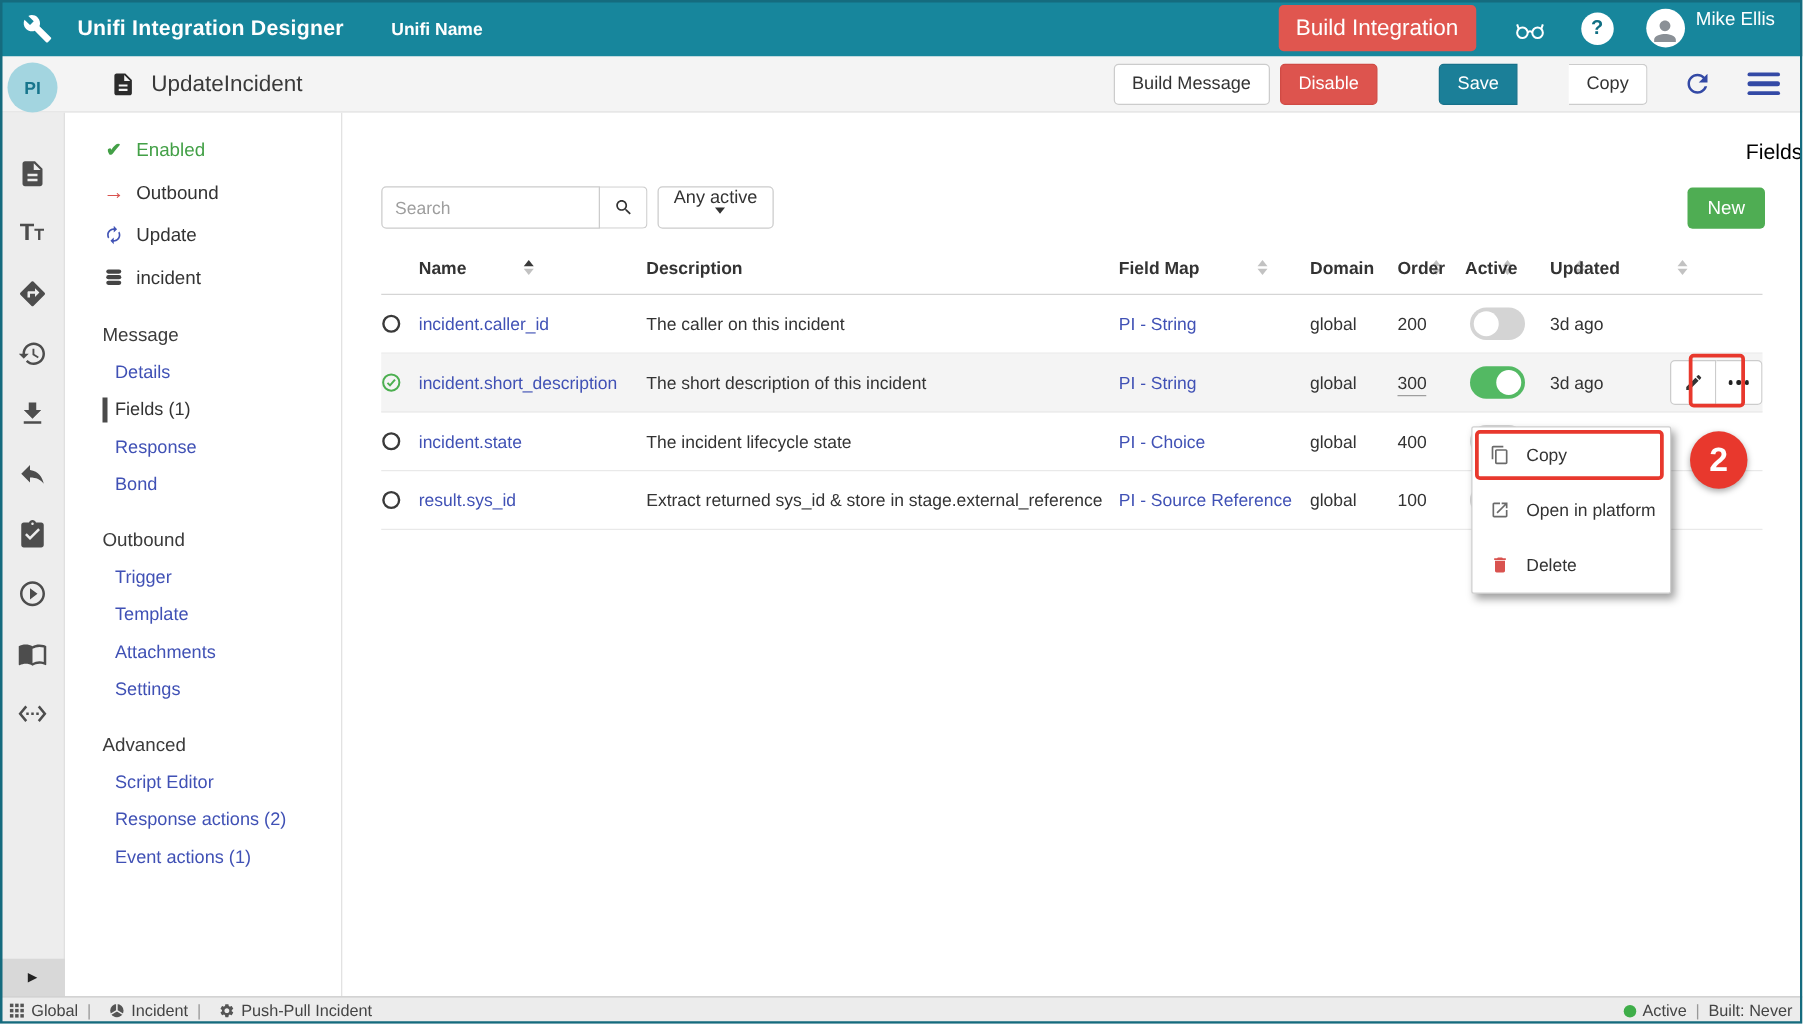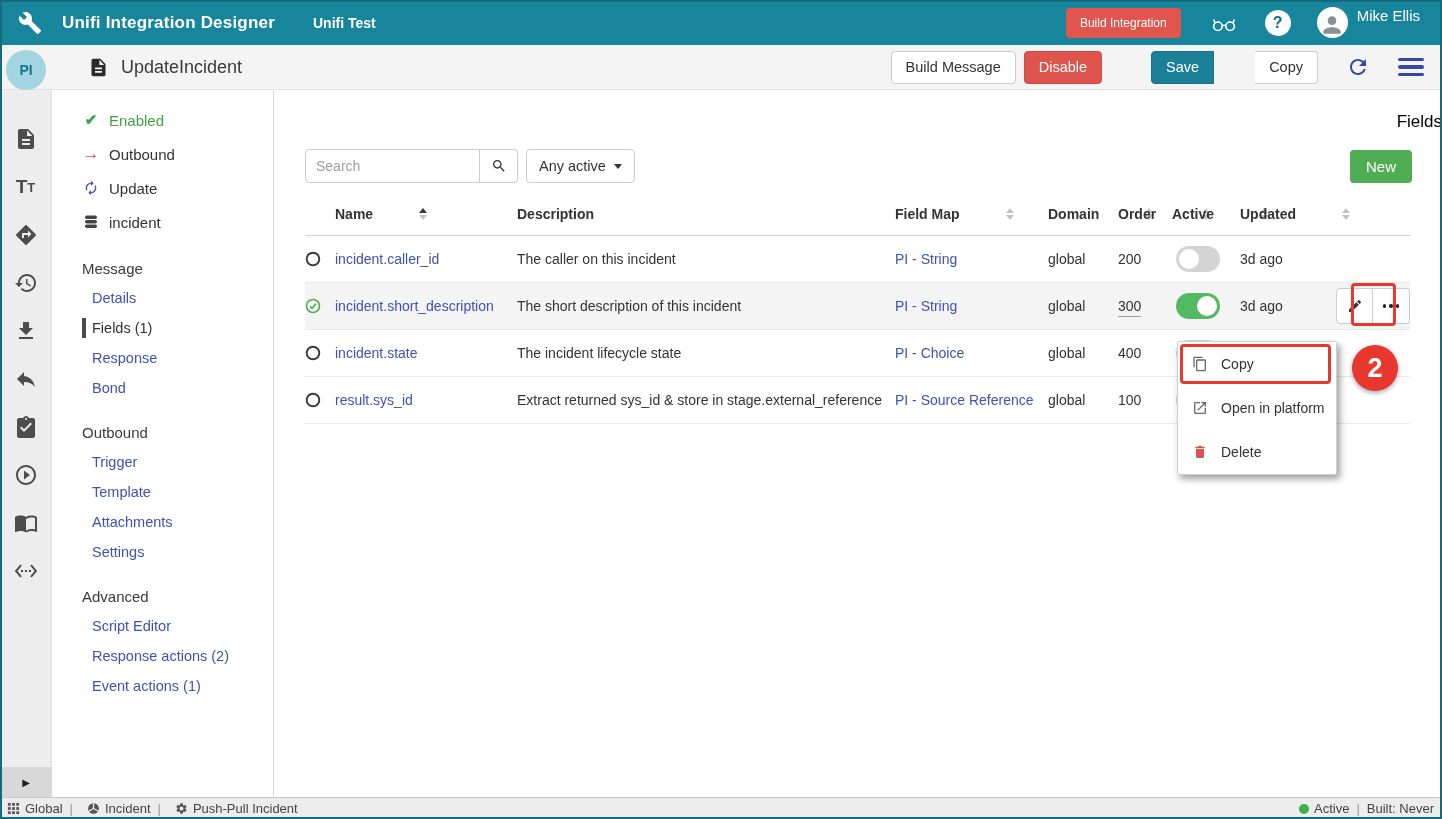--- a/index.html
+++ b/index.html
@@ -12,21 +12,21 @@
   .frame { position:absolute; inset:0; border:2px solid #156b7e; z-index:300; pointer-events:none; }
 
   
   .topbar { position:absolute; top:0; left:0; width:1442px; height:45px;
     background:#17869c; display:flex; align-items:center; color:#fff; z-index:20; }
   .topbar .wrench { width:24px; height:24px; margin-left:18px; }
   .topbar .app-title { font-size:17px; font-weight:700; margin-left:20px; letter-spacing:.2px; }
   .topbar .env { font-size:14px; font-weight:600; margin-left:38px; }
   .topbar .spacer { flex:1; }
   .btn-build-integration { background:#e0564f; color:#fff; border:none; border-radius:4px;
-    font-size:12px; padding:8px 14px; font-family:inherit; cursor:pointer; }
+    font-size:18px; padding:8px 14px; font-family:inherit; cursor:pointer; }
   .topbar .glasses { width:34px; height:26px; margin-left:26px; }
   .help-circle { width:26px; height:26px; border-radius:50%; background:#fff; color:#0f6e83;
     display:flex; align-items:center; justify-content:center; font-weight:700; font-size:16px; margin-left:24px; cursor:pointer; }
   .user { display:flex; align-items:flex-start; margin-left:26px; margin-right:22px; cursor:pointer; }
   .user .avatar { width:31px; height:31px; border-radius:50%; background:#fff; display:flex; align-items:flex-end; justify-content:center; overflow:hidden; }
   .user .name { font-size:15px; margin-left:9px; }
 
   
   .headerbar { position:absolute; top:45px; left:0; width:1442px; height:45px;
     background:#f4f4f4; border-bottom:1px solid #e2e2e2; display:flex; align-items:center; z-index:10; }
@@ -77,21 +77,21 @@
   .page-title { font-size:17px; font-weight:400; color:#000000; margin:18px 0 0 31px; line-height:28px;text-align:right; }
   .controls { display:flex; align-items:center; margin:13px 30px 0 31px; }
   .search-group { display:flex; }
   .search-input { width:175px; height:34px; border:1px solid #ccc; border-radius:4px 0 0 4px;
     padding:0 10px; font-size:14px; font-family:inherit; color:#333; outline:none; }
   .search-input::placeholder { color:#9e9e9e; }
   .search-btn { width:38px; height:34px; border:1px solid #ccc; border-left:none; border-radius:0 4px 4px 0;
     background:#fff; display:flex; align-items:center; justify-content:center; cursor:pointer; }
   .search-btn svg { width:16px; height:16px; fill:#333; }
   .filter-btn { margin-left:8px; height:34px; border:1px solid #ccc; border-radius:4px; background:#fff;
-    padding:0 12px; font-size:14.5px; color:#333; display:flex; align-items:center; cursor:pointer; font-family:inherit; }
+    padding:0 12px; font-size:14.5px; color:#333; display:flex; align-items:center; cursor:pointer; font-family:inherit;flex-direction:column; }
   .caret { width:0; height:0; border-left:4px solid transparent; border-right:4px solid transparent;
     border-top:5px solid #333; margin-left:8px; }
   .btn-new { margin-left:auto; background:#4fad53; color:#fff; border:none; border-radius:4px;
     height:33px; padding:0 16px; font-size:15px; font-family:inherit; cursor:pointer; }
 
   
   .table { margin:9px 32px 0 31px; width:1105px; }
   .trow { display:grid; grid-template-columns:30px 182px 1fr 153px 70px 54px 68px 76px 94px; align-items:center; }
   .thead { height:44px; border-bottom:1px solid #d5d5d5; font-weight:700; color:#333; }
   .th { display:flex; align-items:center; font-size:14px;gap:41px; }
@@ -143,21 +143,21 @@
   .statusbar .right { display:flex; align-items:center; margin-right:8px; }
 </style>
 </head>
 <body>
 
 <div class="topbar">
   <svg class="wrench" viewBox="0 0 24 24">
       <path fill="#fff" d="M22.7 19l-9.1-9.1c.9-2.3.4-5-1.5-6.9-2-2-5-2.4-7.4-1.3L9 6 6 9 1.6 4.7C.4 7.1.9 10.1 2.9 12.1c1.9 1.9 4.6 2.4 6.9 1.5l9.1 9.1c.4.4 1 .4 1.4 0l2.3-2.3c.5-.4.5-1.1.1-1.4z"></path>
     </svg>
   <span class="app-title">Unifi Integration Designer</span>
-  <span class="env">Unifi Test</span>
+  <span class="env">Unifi Name</span>
   <span class="spacer"></span>
   <button class="btn-build-integration">Build Integration</button>
   <svg class="glasses" viewBox="0 0 24 24" fill="none" stroke="#fff" stroke-width="1.5">
       <circle cx="6.4" cy="15" r="3.9"></circle>
       <circle cx="17.6" cy="15" r="3.9"></circle>
       <path d="M10.3 15c.7-1.6 2.7-1.6 3.4 0M2.5 8.8l1.2 3.4M21.5 8.8l-1.2 3.4"></path>
     </svg>
   <div class="help-circle">?</div>
   <div class="user">
     <span class="avatar">

